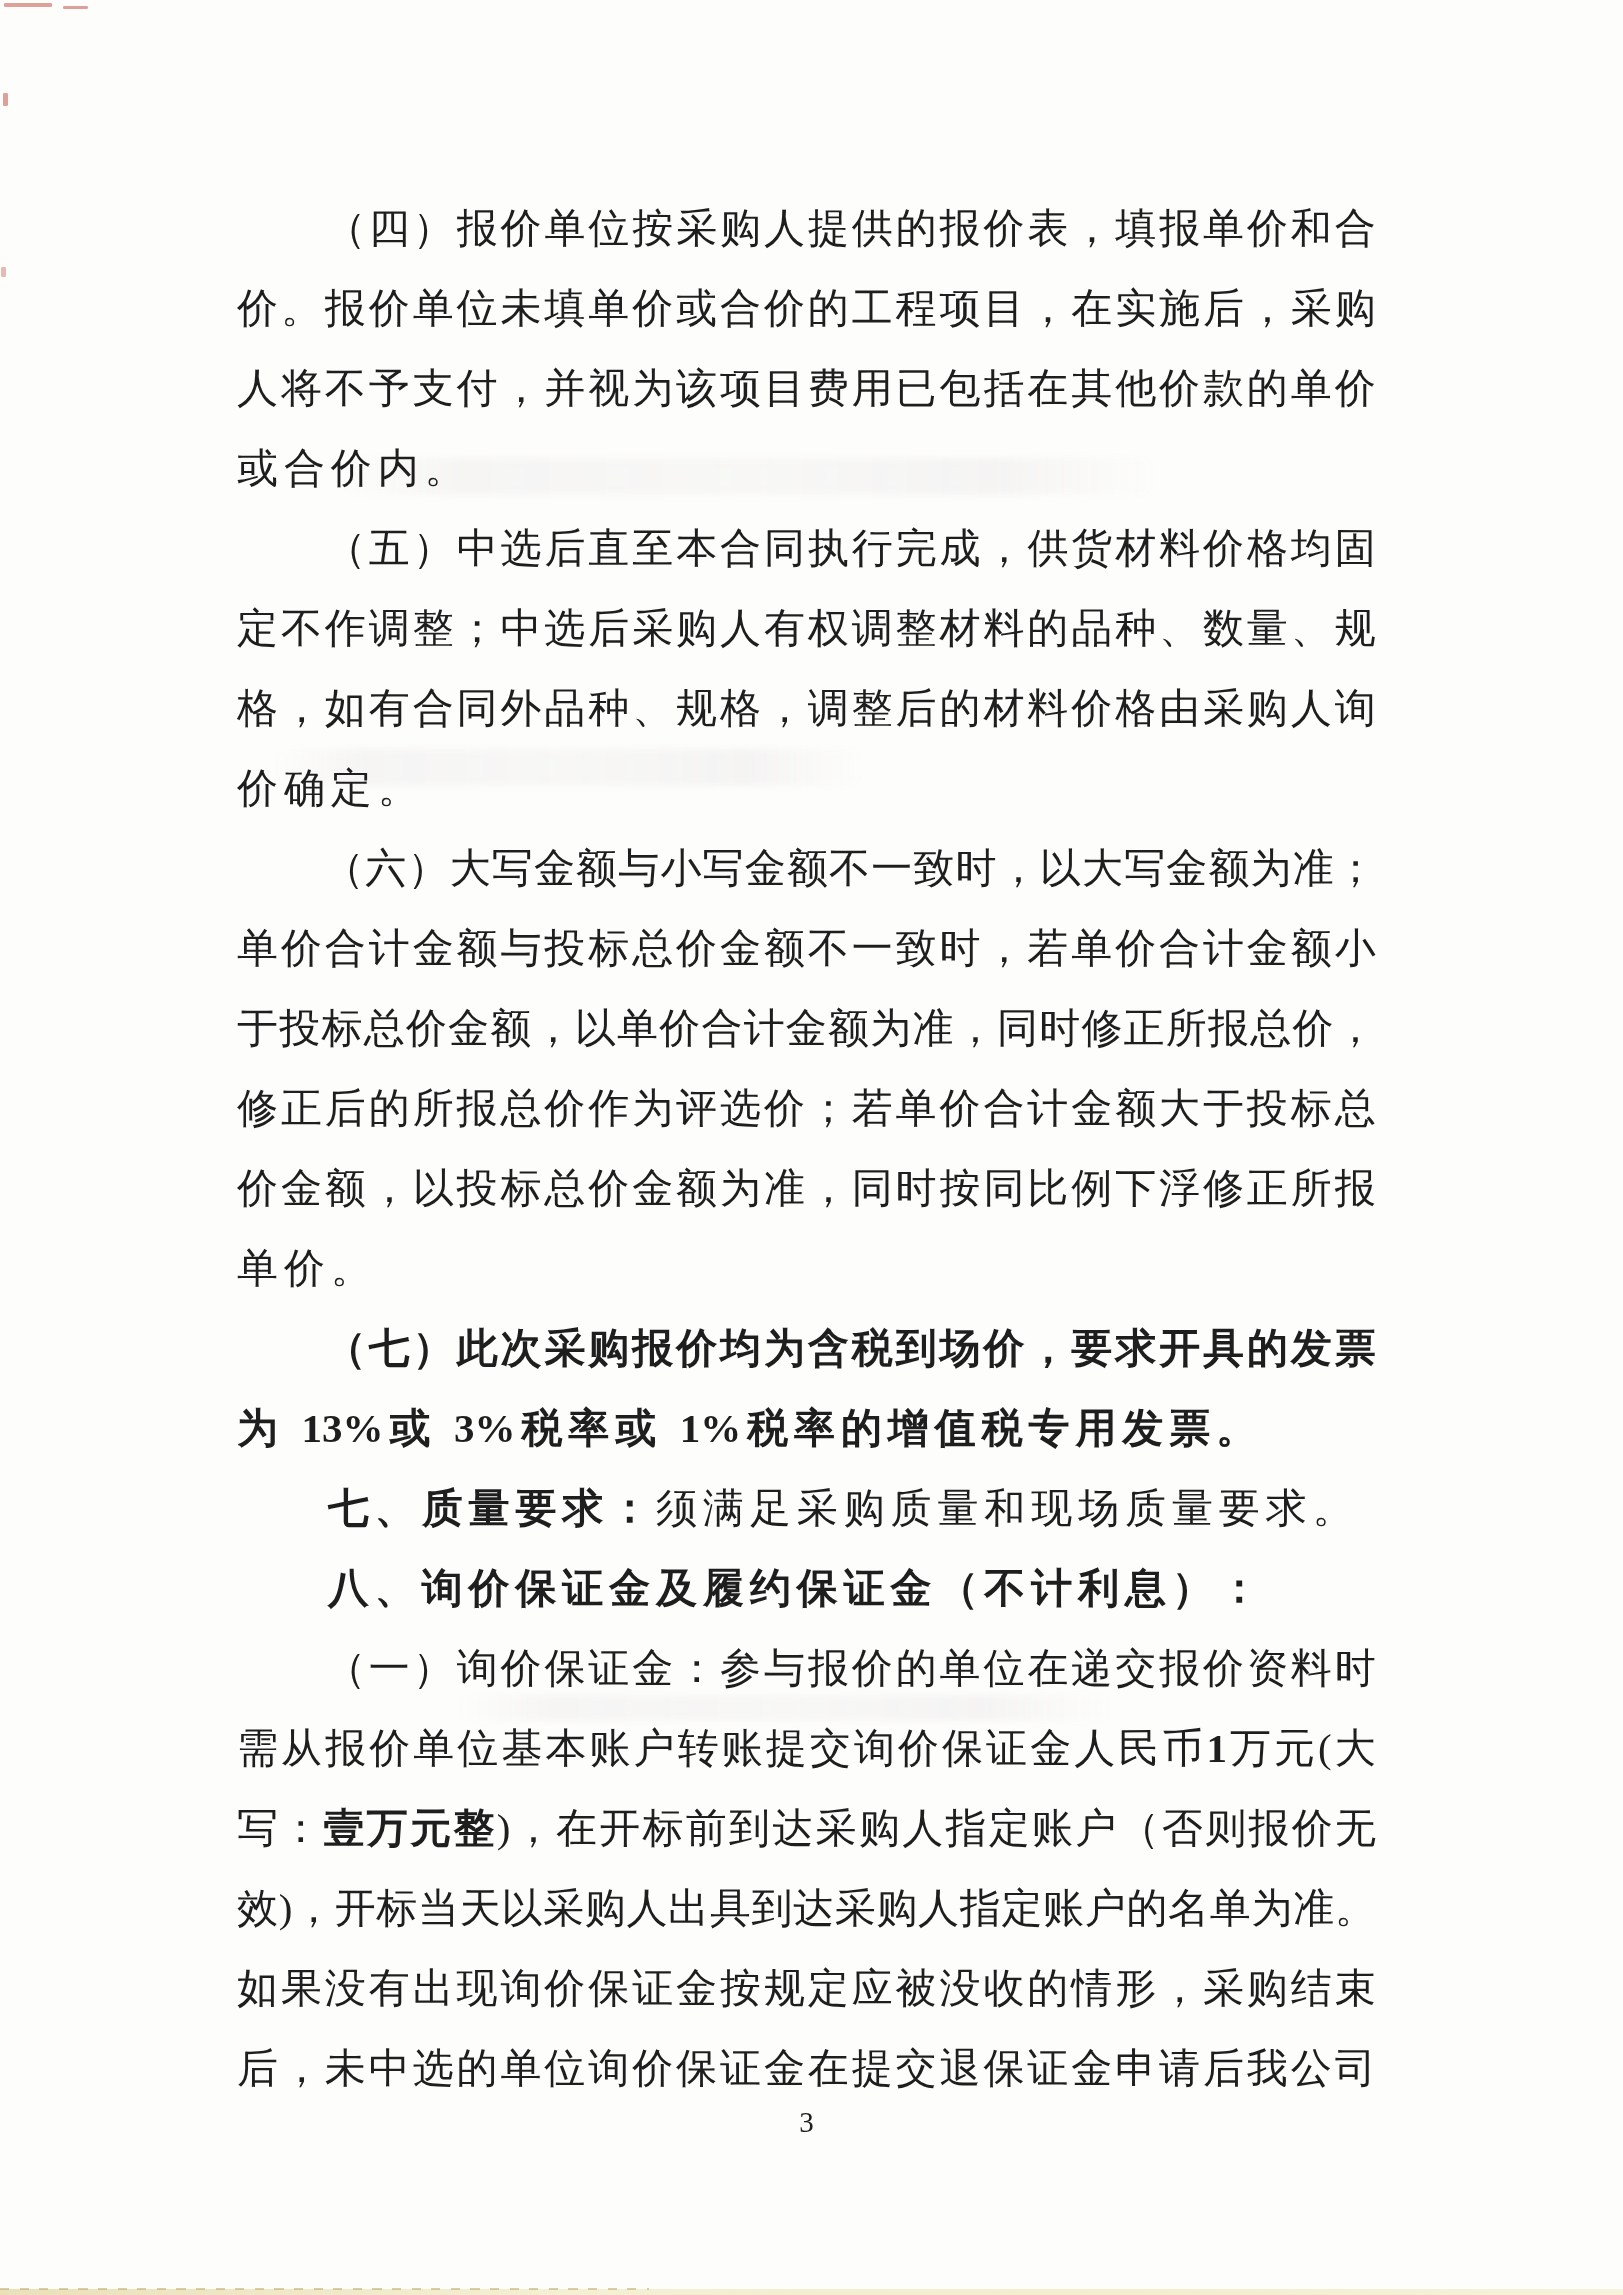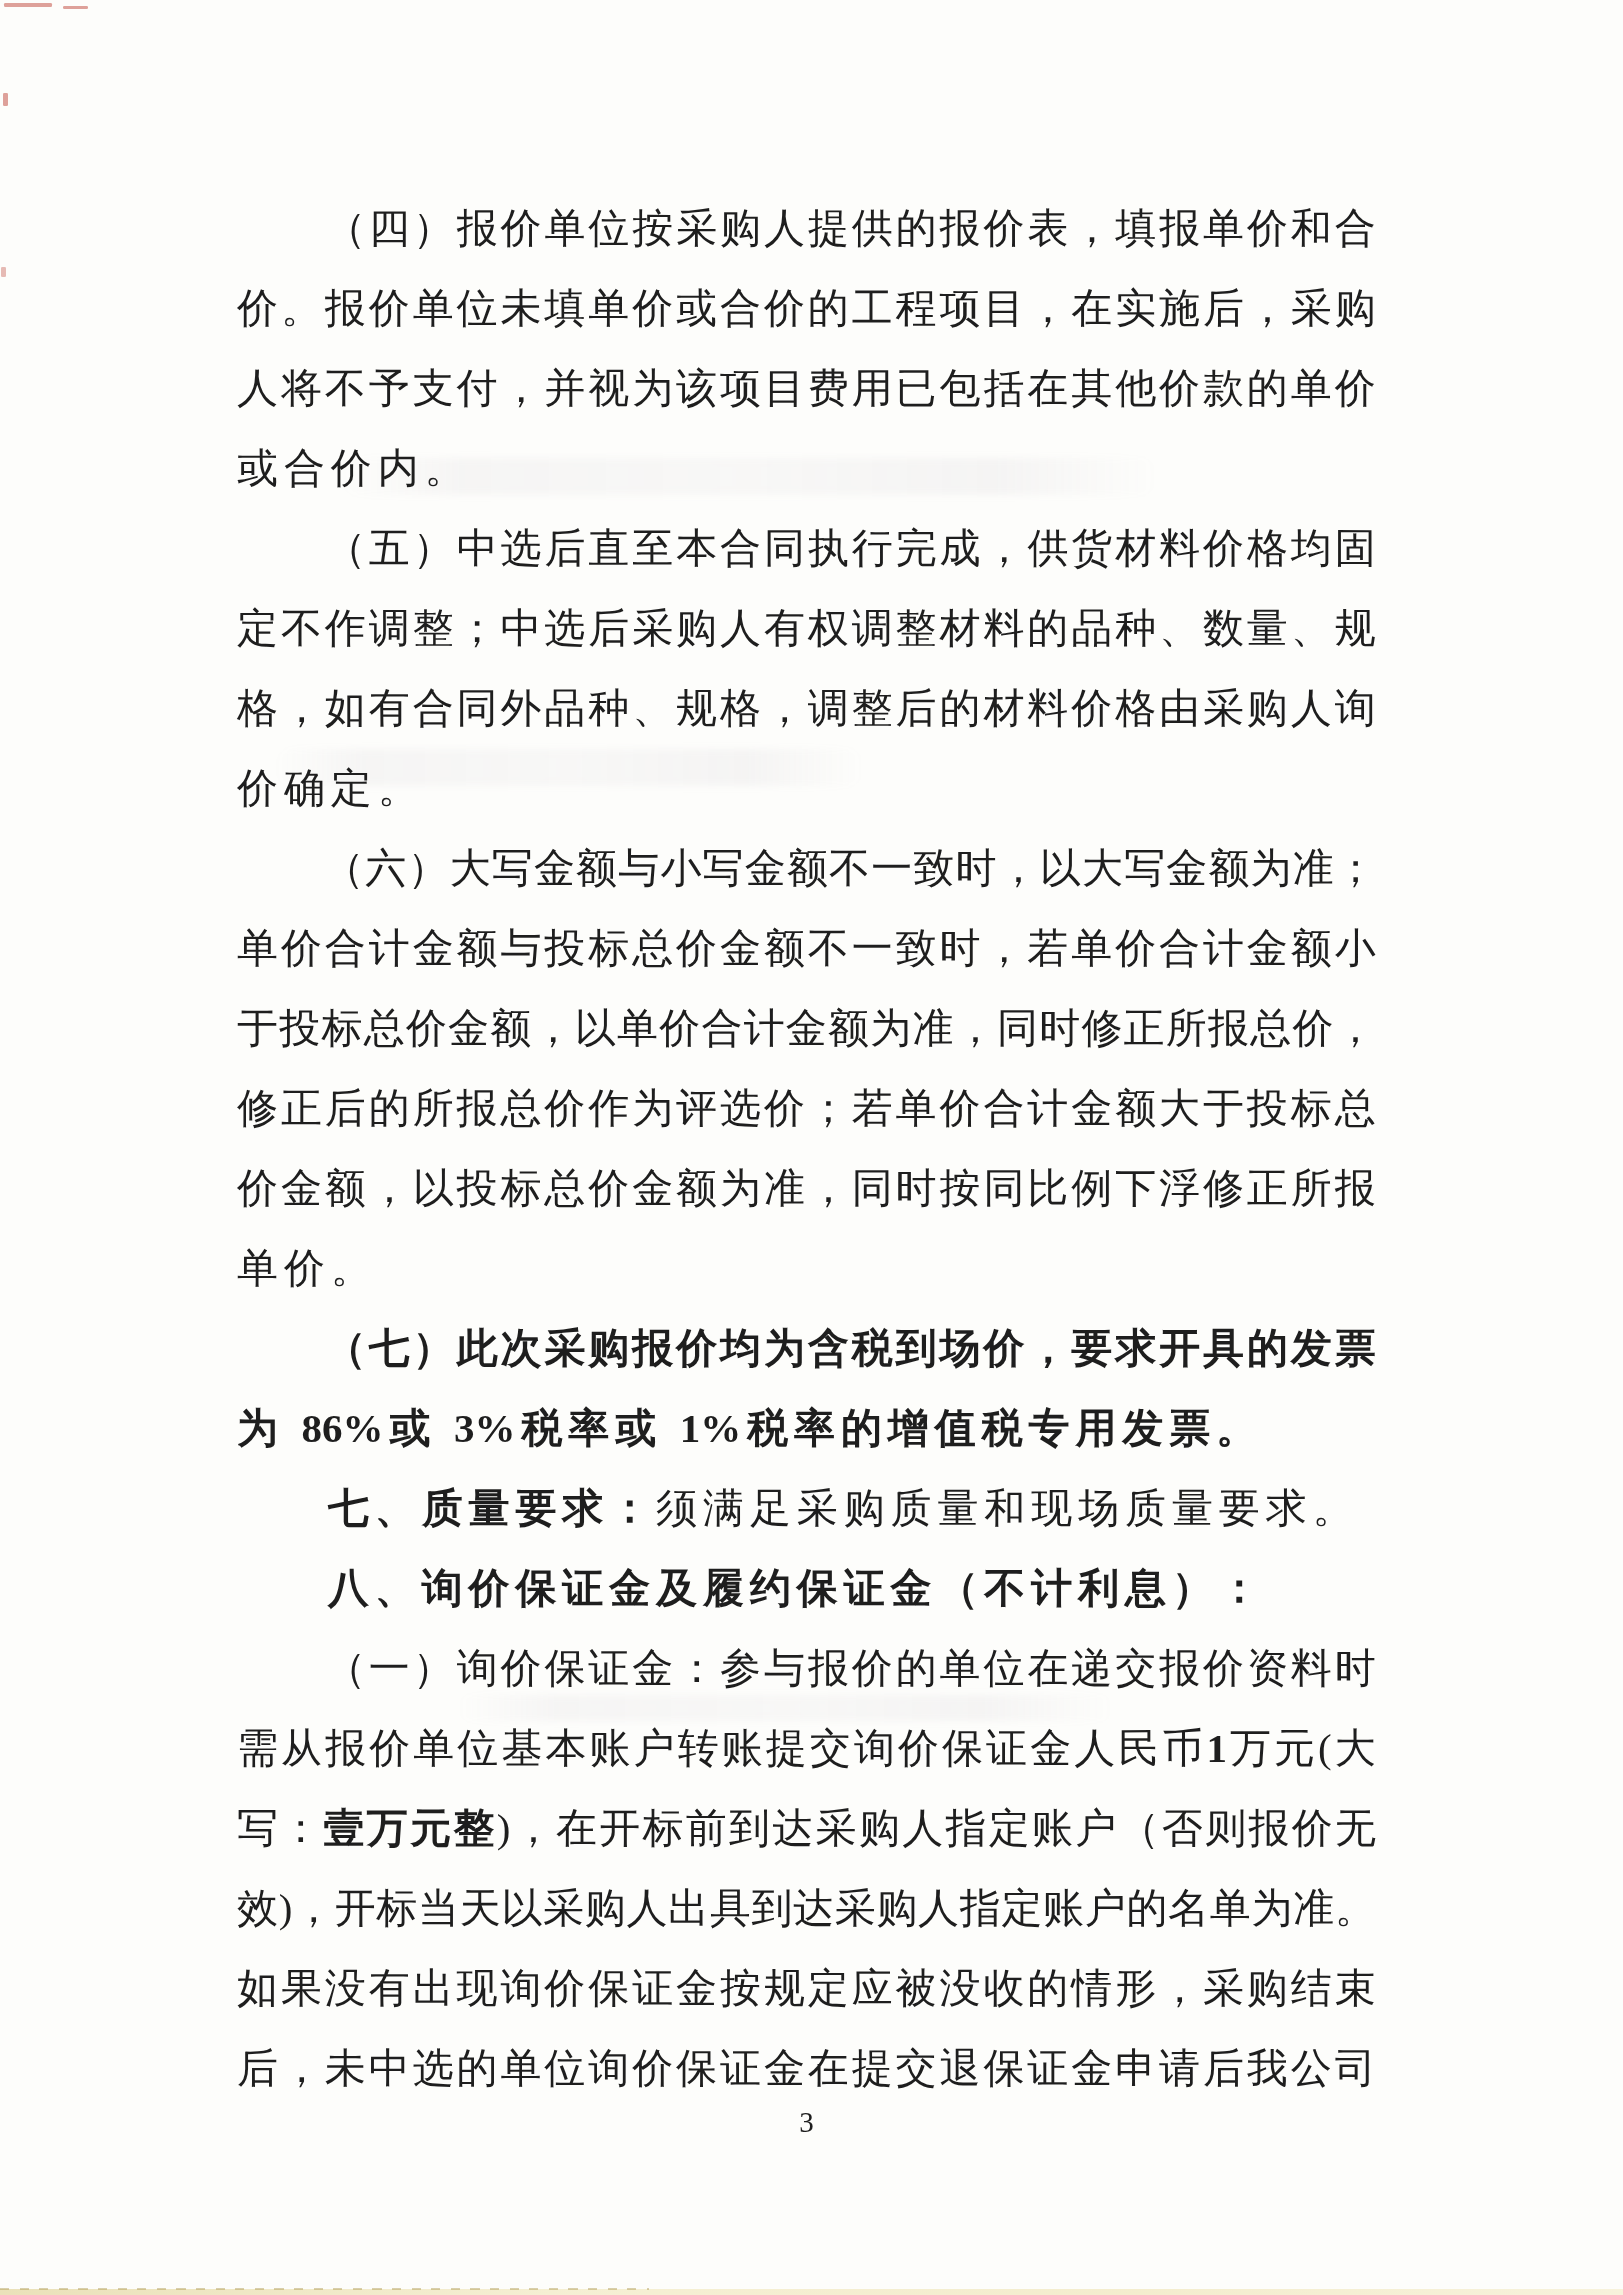--- a/index.html
+++ b/index.html
@@ -452,21 +452,21 @@
         <span class="tok b">求</span>
         <span class="tok b">开</span>
         <span class="tok b">具</span>
         <span class="tok b">的</span>
         <span class="tok b">发</span>
         <span class="tok b">票</span>
       </div>
       <div class="line">
         <span class="tok b">为</span>
         <span class="sp"></span>
-        <span class="tok b">86%</span>
+        <span class="tok b">13%</span>
         <span class="tok b">或</span>
         <span class="sp"></span>
         <span class="tok b">3%</span>
         <span class="tok b">税</span>
         <span class="tok b">率</span>
         <span class="tok b">或</span>
         <span class="sp"></span>
         <span class="tok b">1%</span>
         <span class="tok b">税</span>
         <span class="tok b">率</span>

